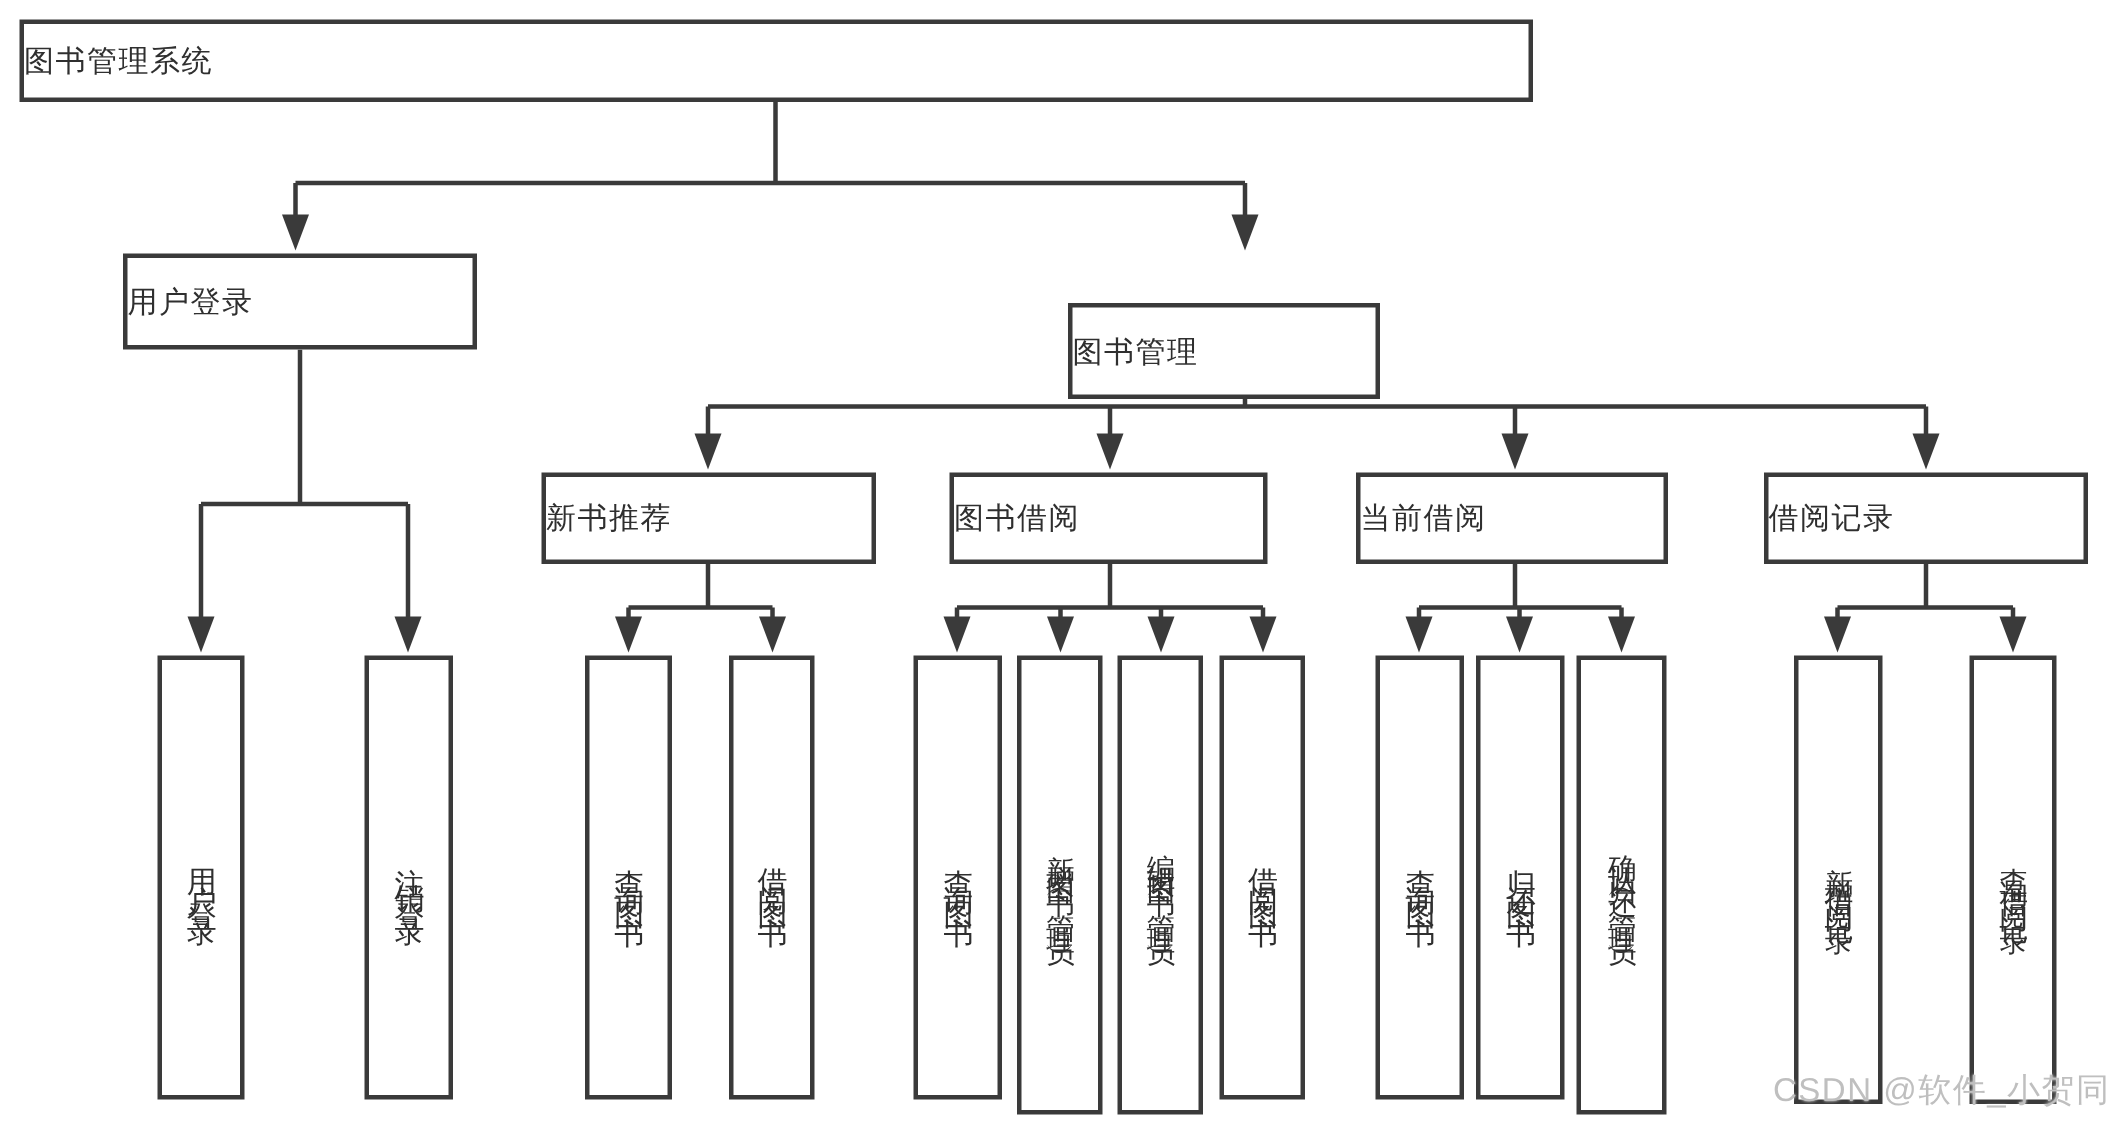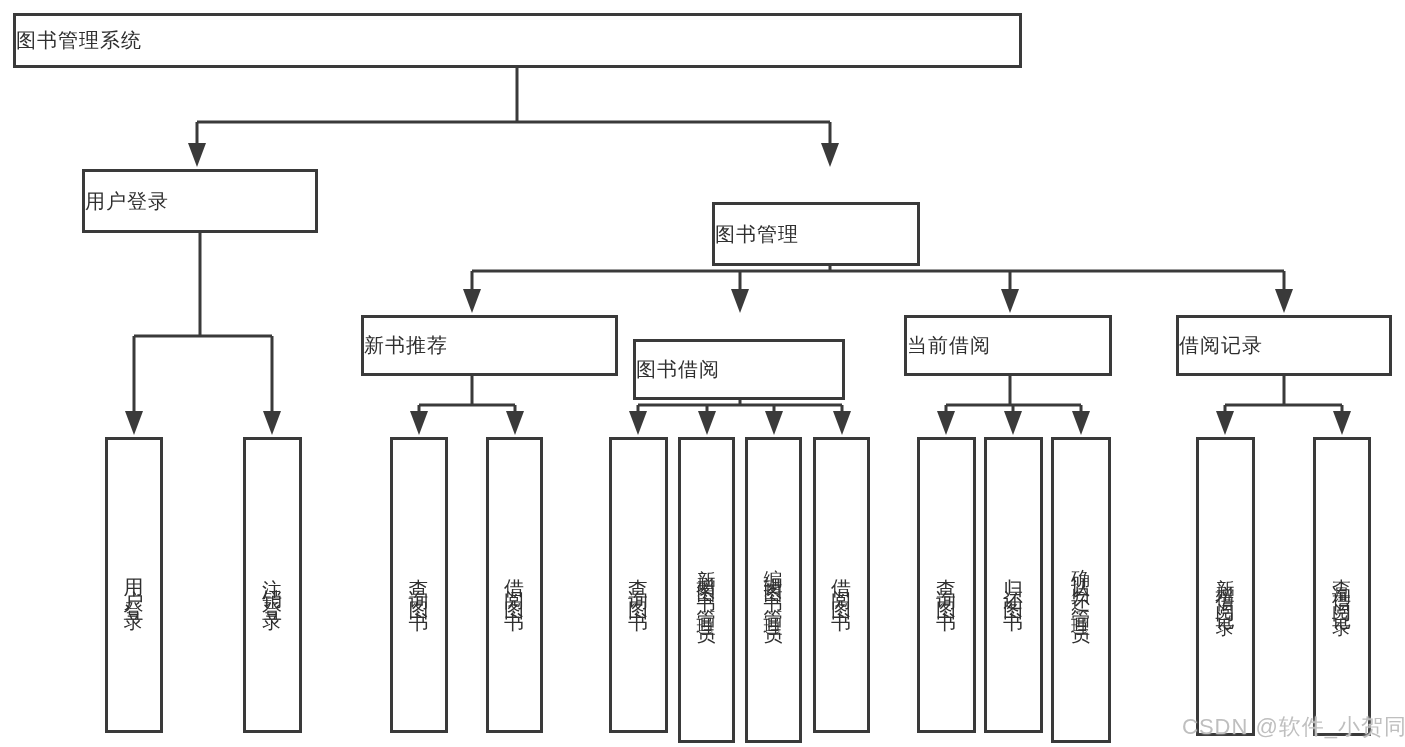--- a/index.html
+++ b/index.html
@@ -103,24 +103,24 @@
     <span>图书管理系统</span>
   </div>
 
   <div class="hbox" style="left:82px; top:169px; width:236px; height:64px;">
     <span>用户登录</span>
   </div>
   <div class="hbox" style="left:712px; top:169px; width:208px; height:64px;margin-top:33px;">
     <span>图书管理</span>
   </div>
 
-  <div class="hbox" style="left:361px; top:315px; width:257px; height:61px;">
+  <div class="hbox" style="left:361px; top:315px; width:223px; height:61px;">
     <span>新书推荐</span>
   </div>
-  <div class="hbox" style="left:633px; top:315px; width:212px; height:61px;margin-top:24px;">
+  <div class="hbox" style="left:633px; top:315px; width:212px; height:61px;">
     <span>图书借阅</span>
   </div>
   <div class="hbox" style="left:904px; top:315px; width:208px; height:61px;">
     <span>当前借阅</span>
   </div>
   <div class="hbox" style="left:1176px; top:315px; width:216px; height:61px;">
     <span>借阅记录</span>
   </div>
 
   <div class="vbox" style="left:105px; top:437px; width:58px; height:296px;">

